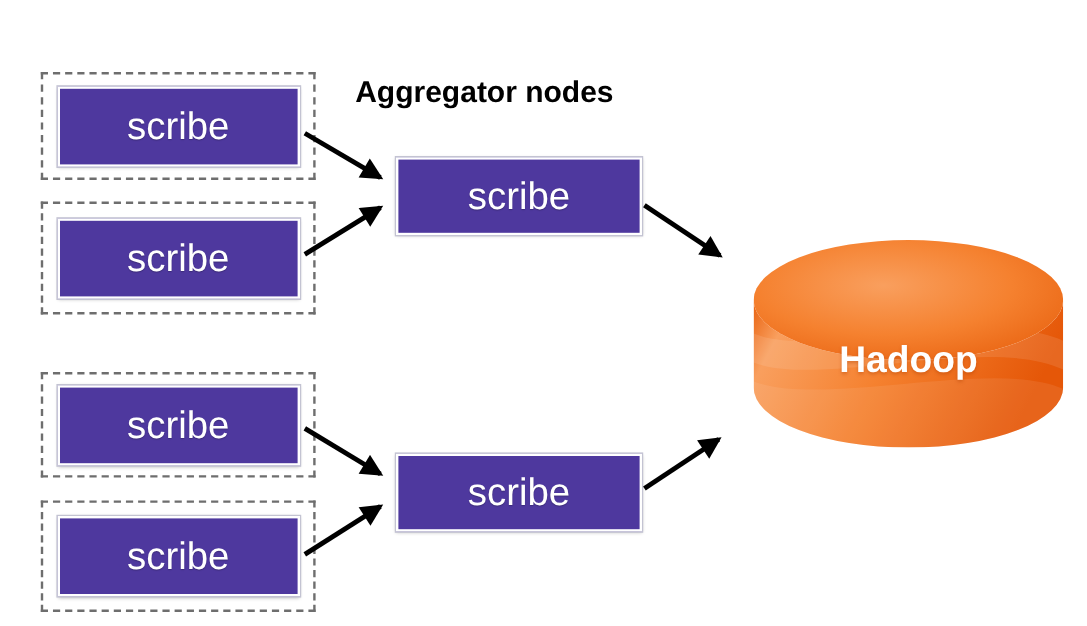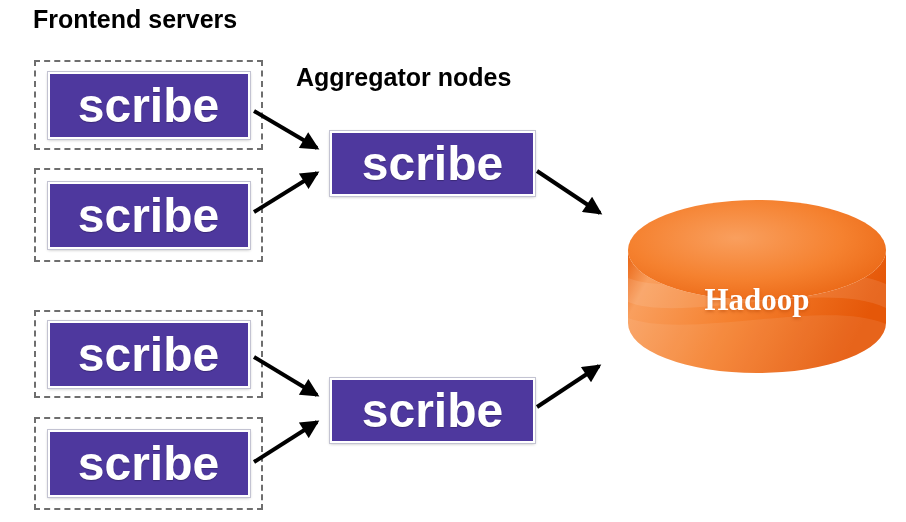--- a/index.html
+++ b/index.html
@@ -12,43 +12,42 @@
   .dashed{position:absolute;width:229px;border:2px dashed var(--dash,#6e6e6e);
           box-sizing:border-box;display:flex;align-items:center;justify-content:center;background:#fff;}
   .fe1{left:34px;top:60px;height:90px;}
   .fe2{left:34px;top:168px;height:94px;}
   .fe3{left:34px;top:310px;height:88px;}
   .fe4{left:34px;top:417px;height:93px;}
 
   .scribe{background:var(--purple,#4E389E);border:2px solid #ffffff;outline:1px solid #c3c3d2;
           box-shadow:0 1px 3px rgba(0,0,0,0.28);display:flex;align-items:center;justify-content:center;
           box-sizing:border-box;}
-  .scribe span{color:var(--node-text,#fff);font-size:48px;font-weight:bold;
+  .scribe span{color:var(--node-text,#fff);font-size:32px;font-weight:normal;
           text-shadow:0 1px 1px rgba(0,0,0,0.25);text-align:center;}
   .fe-box{width:202px;height:67px;}
   .agg{position:absolute;width:205px;height:65px;}
   .agg1{left:330px;top:131px;}
   .agg2{left:330px;top:378px;}
 
   .cyl{position:absolute;left:628px;top:200px;width:258px;height:173px;}
   .cyl svg{position:absolute;left:0;top:0;width:100%;height:100%;}
   .cyl-text{position:absolute;left:0;top:0;right:0;bottom:0;display:flex;flex-direction:column;
             align-items:center;justify-content:center;padding-top:26px;box-sizing:border-box;
             color:var(--node-text,#fff);font-weight:bold;font-size:31px;line-height:53px;
-            text-shadow:0 2px 3px rgba(170,60,0,0.4);font-family:Liberation Serif, serif;}
+            text-shadow:0 2px 3px rgba(170,60,0,0.4);}
 
   .arrows{position:absolute;left:0;top:0;width:906px;height:522px;pointer-events:none;}
   .arrows line{stroke:var(--arrow,#000);stroke-width:4;}
 </style>
 </head>
 <body>
 
 <div class="stage">
 
-  <div class="title t-frontend">Frontend servers</div>
   <div class="title t-aggregator">Aggregator nodes</div>
 
   <div class="dashed fe1">
     <div class="scribe fe-box">
       <span>scribe</span>
     </div>
   </div>
   <div class="dashed fe2">
     <div class="scribe fe-box">
       <span>scribe</span>

